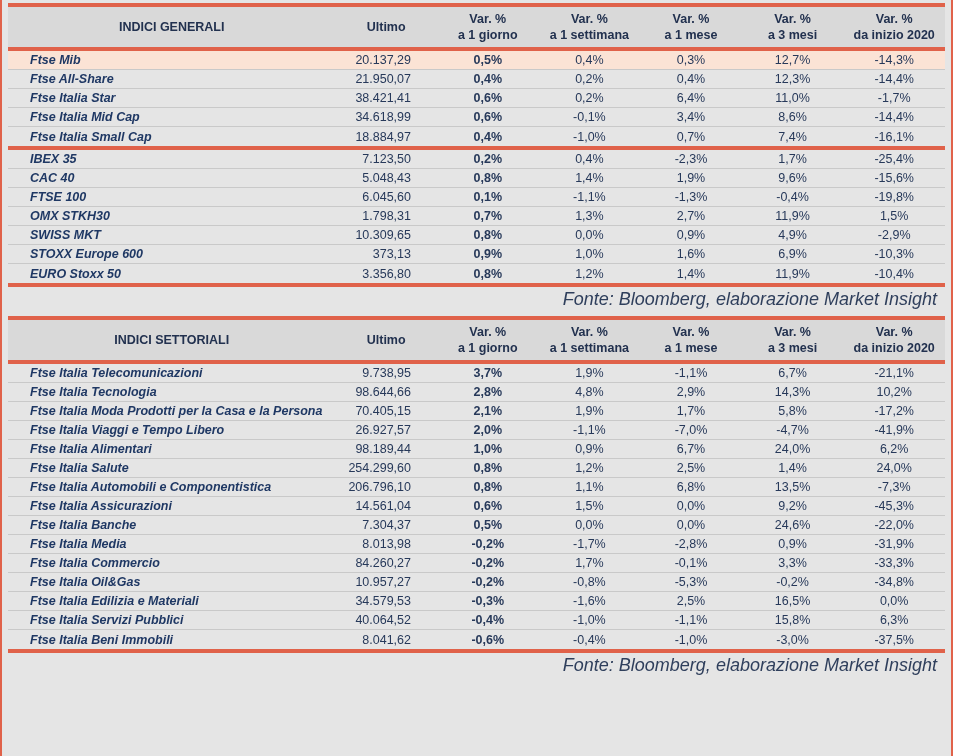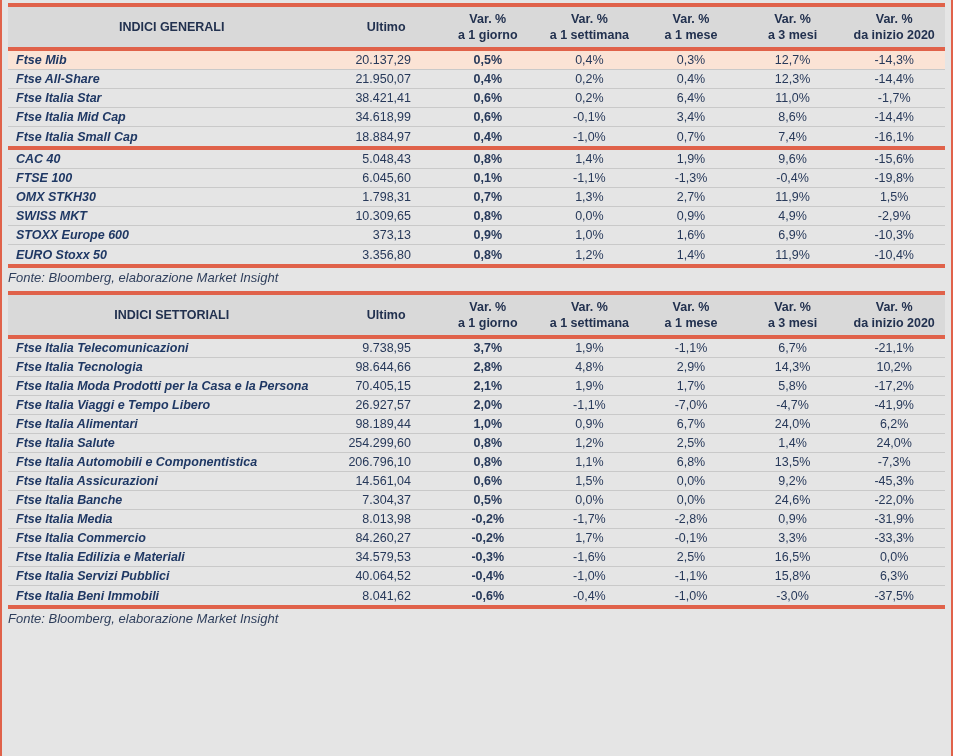--- a/index.html
+++ b/index.html
@@ -64,33 +64,34 @@
     font-size: 12.5px;
     border-bottom: 1px solid var(--rowline, #c9c9c9);
     vertical-align: middle;
     white-space: nowrap;
     overflow: hidden;
   }
   td.c-label {
     font-weight: 700;
     font-style: italic;
     color: var(--label, #1f3864);
-    padding-left: 8px;
+    padding-left: 22px;
     text-align: left;
   }
   td.c-ultimo { text-align: right; padding-right: 26px; }
   td.c-pct    { text-align: center; }
   td.bold     { font-weight: 700; }
 
   tr.hl td { background: var(--hl, #fbe3d5); }
   tr.last td { border-bottom: none; }
 
   .fonte {
+    text-align: right;
     font-style: italic;
-    font-size: 13px;
+    font-size: 18px;
     color: #2f3f5c;
     padding: 2px 8px 3px 0;
   }
 </style>
 </head>
 <body>
 
 <div class="page">
 
   <div class="table-block">
@@ -182,20 +183,29 @@
             <td class="c-pct bold">0,4%</td>
             <td class="c-pct">-1,0%</td>
             <td class="c-pct">0,7%</td>
             <td class="c-pct">7,4%</td>
             <td class="c-pct">-16,1%</td>
           </tr>
           <tr class="sep">
             <td colspan="7"></td>
           </tr>
           <tr>
+            <td class="c-label">IBEX 35</td>
+            <td class="c-ultimo">7.123,50</td>
+            <td class="c-pct bold">0,2%</td>
+            <td class="c-pct">0,4%</td>
+            <td class="c-pct">-2,3%</td>
+            <td class="c-pct">1,7%</td>
+            <td class="c-pct">-25,4%</td>
+          </tr>
+          <tr>
             <td class="c-label">CAC 40</td>
             <td class="c-ultimo">5.048,43</td>
             <td class="c-pct bold">0,8%</td>
             <td class="c-pct">1,4%</td>
             <td class="c-pct">1,9%</td>
             <td class="c-pct">9,6%</td>
             <td class="c-pct">-15,6%</td>
           </tr>
           <tr>
             <td class="c-label">FTSE 100</td>
@@ -390,20 +400,29 @@
           <tr>
             <td class="c-label">Ftse Italia Commercio</td>
             <td class="c-ultimo">84.260,27</td>
             <td class="c-pct bold">-0,2%</td>
             <td class="c-pct">1,7%</td>
             <td class="c-pct">-0,1%</td>
             <td class="c-pct">3,3%</td>
             <td class="c-pct">-33,3%</td>
           </tr>
           <tr>
+            <td class="c-label">Ftse Italia Oil&amp;Gas</td>
+            <td class="c-ultimo">10.957,27</td>
+            <td class="c-pct bold">-0,2%</td>
+            <td class="c-pct">-0,8%</td>
+            <td class="c-pct">-5,3%</td>
+            <td class="c-pct">-0,2%</td>
+            <td class="c-pct">-34,8%</td>
+          </tr>
+          <tr>
             <td class="c-label">Ftse Italia Edilizia e Materiali</td>
             <td class="c-ultimo">34.579,53</td>
             <td class="c-pct bold">-0,3%</td>
             <td class="c-pct">-1,6%</td>
             <td class="c-pct">2,5%</td>
             <td class="c-pct">16,5%</td>
             <td class="c-pct">0,0%</td>
           </tr>
           <tr>
             <td class="c-label">Ftse Italia Servizi Pubblici</td>

